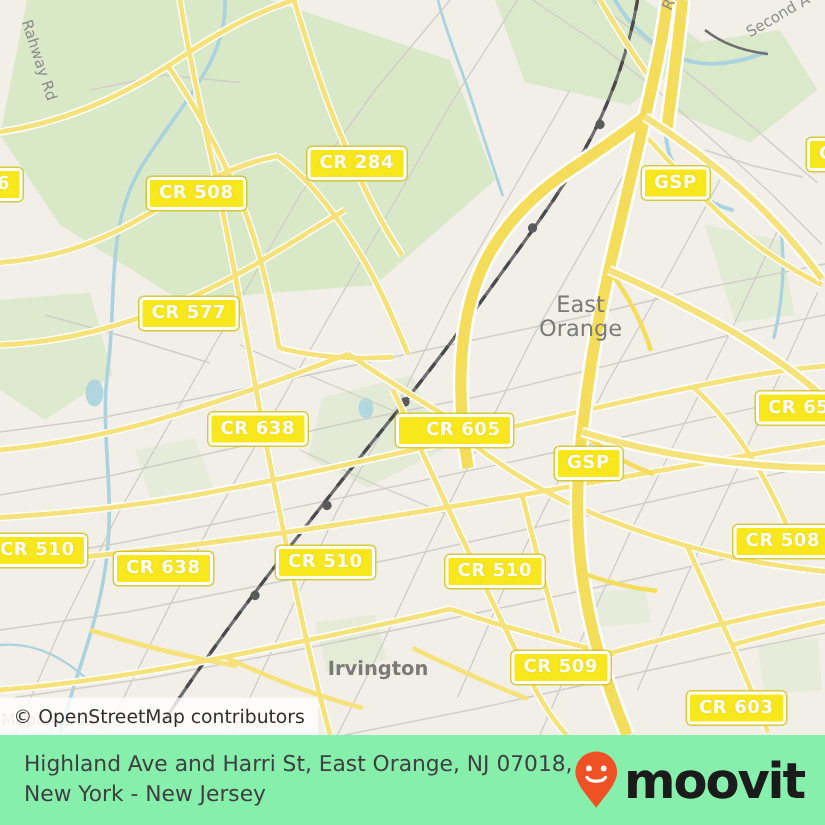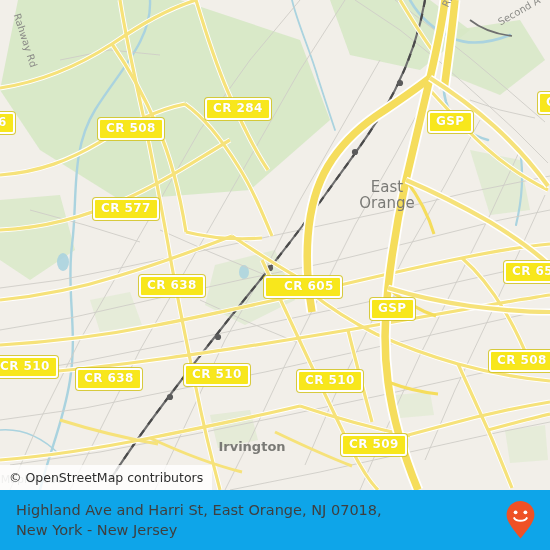--- a/index.html
+++ b/index.html
@@ -127,21 +127,21 @@
     padding: 5px 9px 5px 9px;
     white-space: nowrap;
     z-index: 30;
   }
 
   
   #footer {
     position: absolute;
     left: 0; top: 490px;
     width: 550px; height: 60px;
-    background: #0ea5e9;
+    background: #86efac;
     display: flex;
     align-items: center;
     justify-content: space-between;
     padding: 0 14px 0 16px;
   }
   #footer-caption {
     color: #3f3f3f;
     font-family: "DejaVu Sans", sans-serif;
     font-size: 14.5px;
     line-height: 1.40;
@@ -311,21 +311,21 @@
         <path d="M388 288 C414 296 442 302 470 306 C500 310 528 312 550 312"></path>
       </g>
 
       <g fill="none" stroke="#f6e27a" stroke-width="3">
         <path d="M150 438 C180 452 210 464 242 472"></path>
         <path d="M60 420 C92 430 124 438 158 444"></path>
         <path d="M275 432 C300 444 326 456 352 466"></path>
       </g>
     </svg>
 
-    <div class="place-label lg" style="left:352px; top:180px; width:70px;">East<br>Orange</div>
+    <div class="place-label lg" style="left:352px; top:196px; width:70px;">East<br>Orange</div>
     <div class="place-label md" style="left:212px; top:440px; width:80px;font-weight:bold;">Irvington</div>
     <div class="place-label sm" style="left:-8px; top:474px; width:80px; opacity:.55;">Maplewood</div>
 
     <div class="street-label" style="left:22px; top:12px; transform:rotate(72deg); transform-origin:left top;">Rahway Rd</div>
     <div class="street-label" style="left:496px; top:18px; transform:rotate(-30deg); transform-origin:left top;">Second A</div>
     <div class="street-label" style="left:440px; top:4px; transform:rotate(-64deg); transform-origin:left top;">Ridge</div>
 
     <div class="shield" style="left:205px; top:98px;">CR 284</div>
     <div class="shield" style="left:98px; top:118px;">CR 508</div>
     <div class="shield" style="left:428px; top:111px;">GSP</div>
@@ -333,32 +333,34 @@
     <div class="shield" style="left:504px; top:261px;">CR 658</div>
     <div class="shield" style="left:139px; top:275px;">CR 638</div>
     <div class="shield" style="left:264px; top:276px;padding-left:18px;">CR 605</div>
     <div class="shield" style="left:370px; top:298px;">GSP</div>
     <div class="shield" style="left:-8px; top:356px;">CR 510</div>
     <div class="shield" style="left:489px; top:350px;">CR 508</div>
     <div class="shield" style="left:76px; top:368px;">CR 638</div>
     <div class="shield" style="left:184px; top:364px;">CR 510</div>
     <div class="shield" style="left:297px; top:370px;">CR 510</div>
     <div class="shield" style="left:341px; top:434px;">CR 509</div>
+    <div class="shield" style="left:458px; top:461px;">CR 603</div>
     <div class="shield" style="left:538px; top:92px;">C</div>
     <div class="shield" style="left:-10px; top:112px;">6</div>
 
 
     <div id="attribution">© OpenStreetMap contributors</div>
   </div>
 
   <div id="footer">
     <div id="footer-caption">Highland Ave and Harri St, East Orange, NJ 07018, New York - New Jersey</div>
     <div id="footer-brand">
       <svg width="31" height="40" viewBox="0 0 31 40">
         <path d="M15.5 1 C7.8 1 1.6 7.2 1.6 14.9 C1.6 22.4 10.3 31.5 15.5 38.5 C20.7 31.5 29.4 22.4 29.4 14.9 C29.4 7.2 23.2 1 15.5 1 Z" fill="#ef5125"></path>
         <circle cx="10.6" cy="12.3" r="1.9" fill="#ffffff"></circle>
         <circle cx="20.4" cy="12.3" r="1.9" fill="#ffffff"></circle>
         <path d="M9.3 18.2 C11.4 21.6 19.6 21.6 21.7 18.2" stroke="#ffffff" stroke-width="2.1" fill="none" stroke-linecap="round"></path>
       </svg>
+      <span id="brand-word">moovit</span>
     </div>
   </div>
 
 </div>
 
 </body></html>

